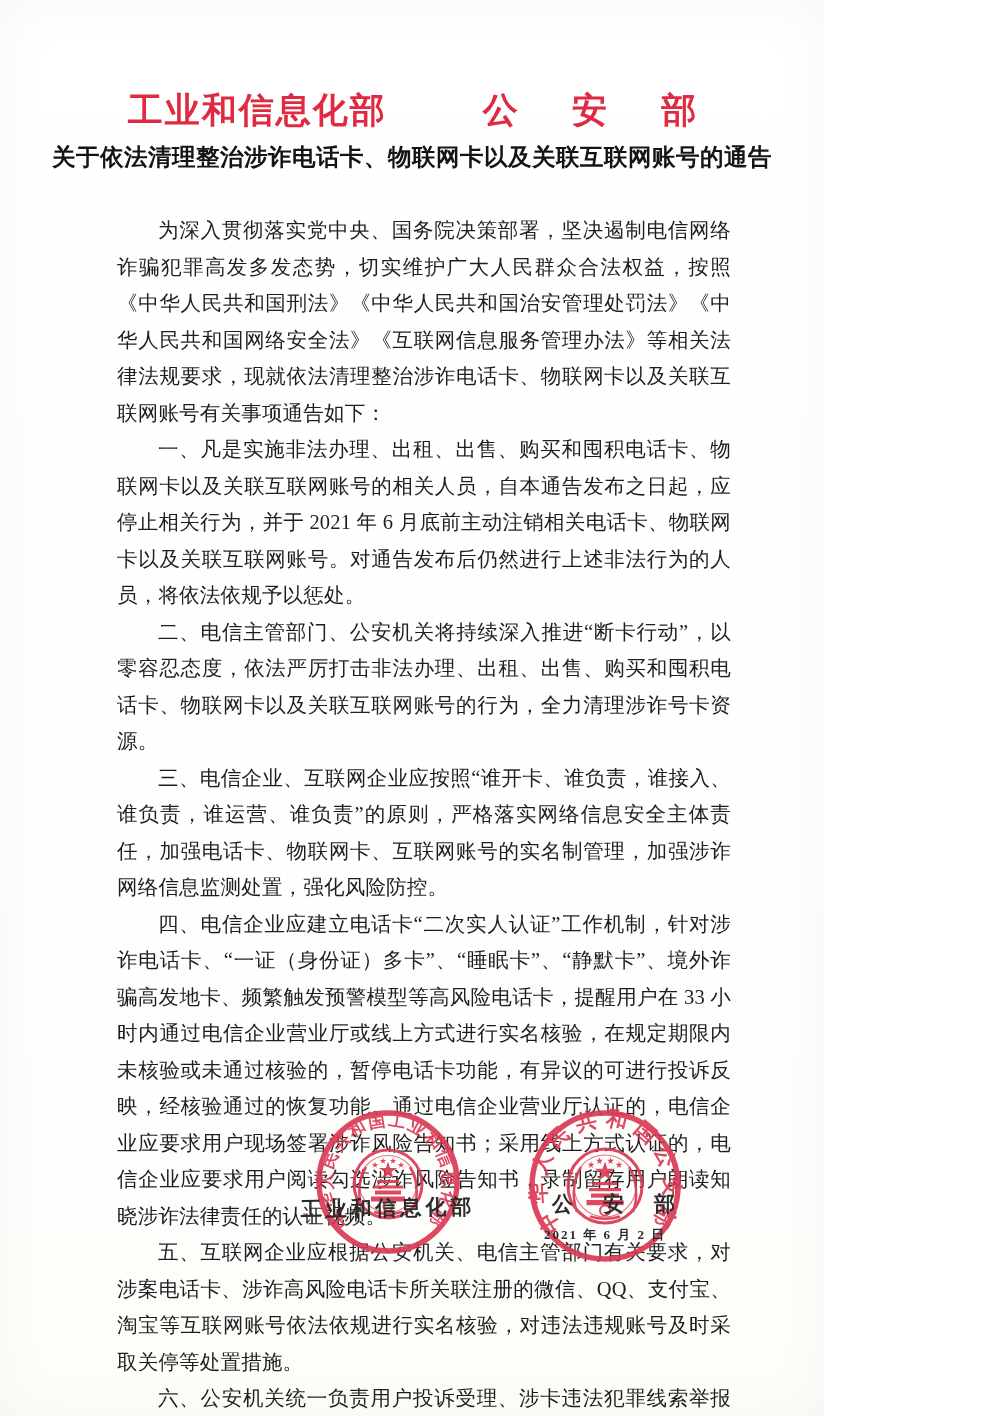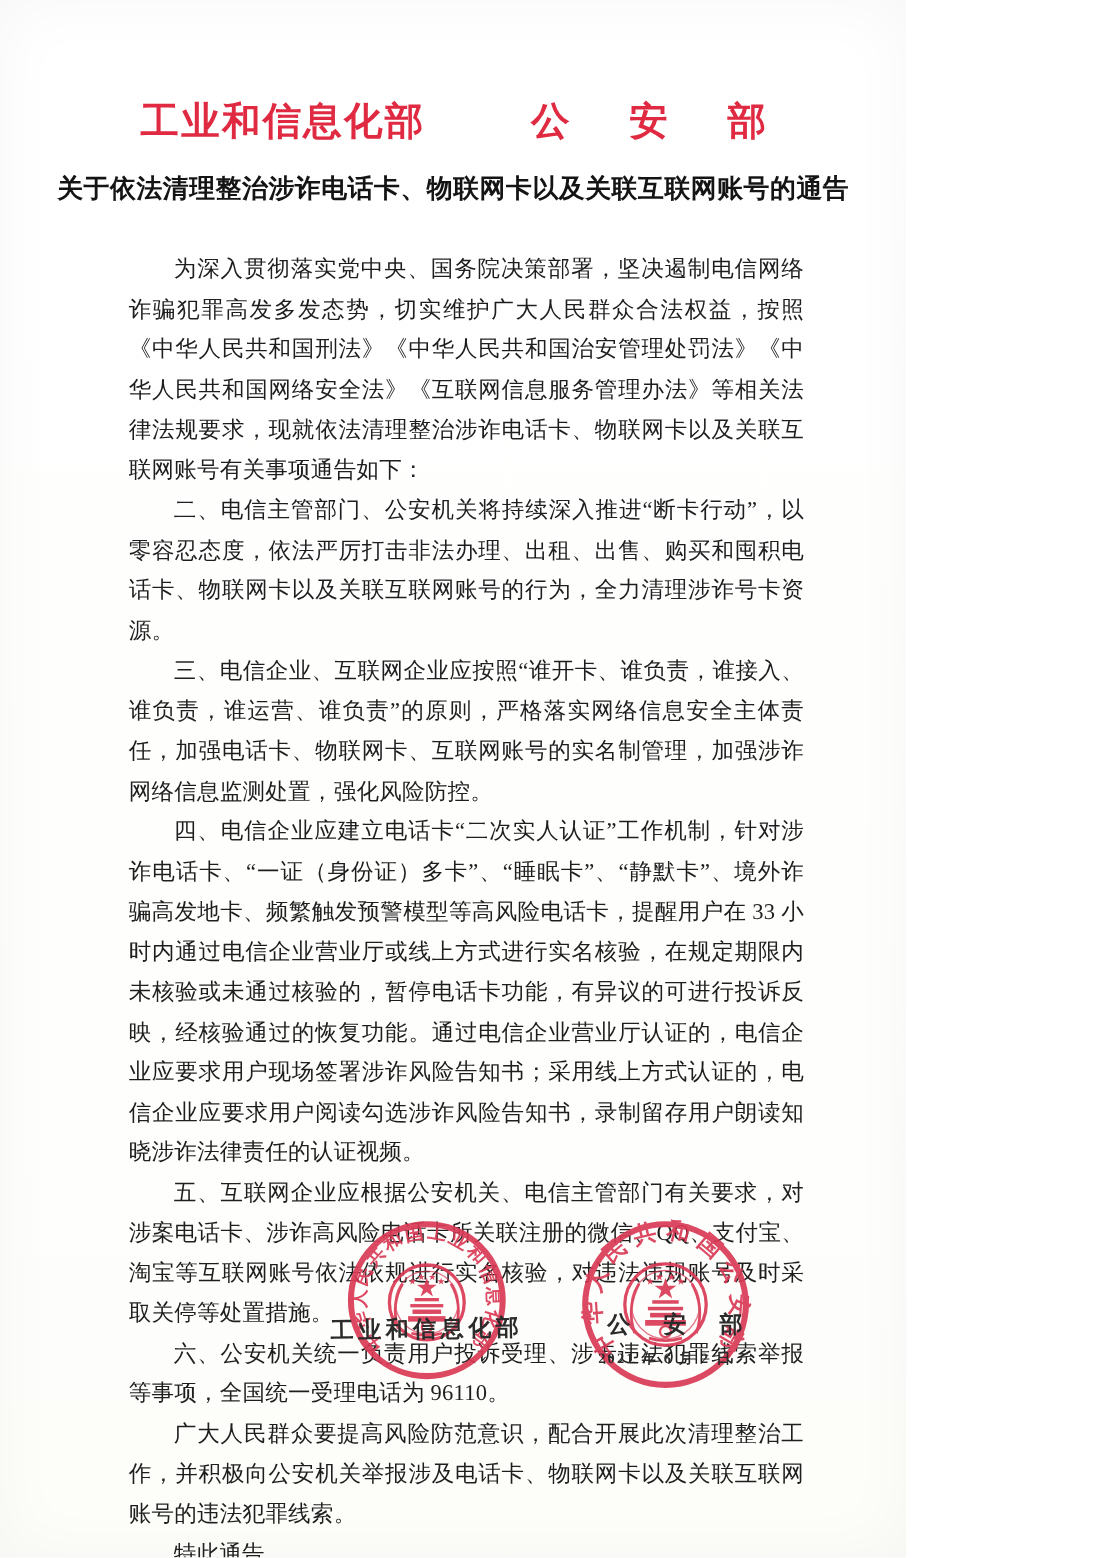--- a/index.html
+++ b/index.html
@@ -11,21 +11,21 @@
     box-shadow: inset 0 0 60px rgba(0,0,0,0.035);
   }
   .ministries {
     margin-top: 90px;
     display: flex; justify-content: center; align-items: baseline; gap: 96px;
     color: #e02a41; font-weight: bold; font-size: 35px; line-height: 42px;
     letter-spacing: 2px;
   }
   .ministry-right { letter-spacing: 1.55em; margin-right: -1.55em; }
   .doc-title {
-    margin-top: 25px; text-align: center;
+    margin-top: 10px; text-align: center;
     font-size: 23.5px; font-weight: bold; color: #141414; line-height: 30px;
     letter-spacing: 0.5px;
   }
   .doc-body { margin-top: 40px; padding: 0 93px 0 95px; margin-left: 22px; }
   .doc-body p {
     font-size: 20.5px; line-height: 36.5px; text-indent: 2em;
     text-align: justify; color: #1e1e1e; letter-spacing: 0.2px;
   }
   
   .seal { position: absolute; }
@@ -59,20 +59,21 @@
 
   <header class="ministries">
     <span>工业和信息化部</span>
     <span class="ministry-right">公安部</span>
   </header>
 
   <h1 class="doc-title">关于依法清理整治涉诈电话卡、物联网卡以及关联互联网账号的通告</h1>
 
   <main class="doc-body">
     <p>为深入贯彻落实党中央、国务院决策部署，坚决遏制电信网络诈骗犯罪高发多发态势，切实维护广大人民群众合法权益，按照《中华人民共和国刑法》《中华人民共和国治安管理处罚法》《中华人民共和国网络安全法》《互联网信息服务管理办法》等相关法律法规要求，现就依法清理整治涉诈电话卡、物联网卡以及关联互联网账号有关事项通告如下：</p>
+    <p>一、凡是实施非法办理、出租、出售、购买和囤积电话卡、物联网卡以及关联互联网账号的相关人员，自本通告发布之日起，应停止相关行为，并于 2021 年 6 月底前主动注销相关电话卡、物联网卡以及关联互联网账号。对通告发布后仍然进行上述非法行为的人员，将依法依规予以惩处。</p>
     <p>二、电信主管部门、公安机关将持续深入推进“断卡行动”，以零容忍态度，依法严厉打击非法办理、出租、出售、购买和囤积电话卡、物联网卡以及关联互联网账号的行为，全力清理涉诈号卡资源。</p>
     <p>三、电信企业、互联网企业应按照“谁开卡、谁负责，谁接入、谁负责，谁运营、谁负责”的原则，严格落实网络信息安全主体责任，加强电话卡、物联网卡、互联网账号的实名制管理，加强涉诈网络信息监测处置，强化风险防控。</p>
     <p>四、电信企业应建立电话卡“二次实人认证”工作机制，针对涉诈电话卡、“一证（身份证）多卡”、“睡眠卡”、“静默卡”、境外诈骗高发地卡、频繁触发预警模型等高风险电话卡，提醒用户在 33 小时内通过电信企业营业厅或线上方式进行实名核验，在规定期限内未核验或未通过核验的，暂停电话卡功能，有异议的可进行投诉反映，经核验通过的恢复功能。通过电信企业营业厅认证的，电信企业应要求用户现场签署涉诈风险告知书；采用线上方式认证的，电信企业应要求用户阅读勾选涉诈风险告知书，录制留存用户朗读知晓涉诈法律责任的认证视频。</p>
     <p>五、互联网企业应根据公安机关、电信主管部门有关要求，对涉案电话卡、涉诈高风险电话卡所关联注册的微信、QQ、支付宝、淘宝等互联网账号依法依规进行实名核验，对违法违规账号及时采取关停等处置措施。</p>
     <p>六、公安机关统一负责用户投诉受理、涉卡违法犯罪线索举报等事项，全国统一受理电话为 96110。</p>
     <p>广大人民群众要提高风险防范意识，配合开展此次清理整治工作，并积极向公安机关举报涉及电话卡、物联网卡以及关联互联网账号的违法犯罪线索。</p>
     <p>特此通告。</p>
   </main>
 
   <div class="seal seal-left">

